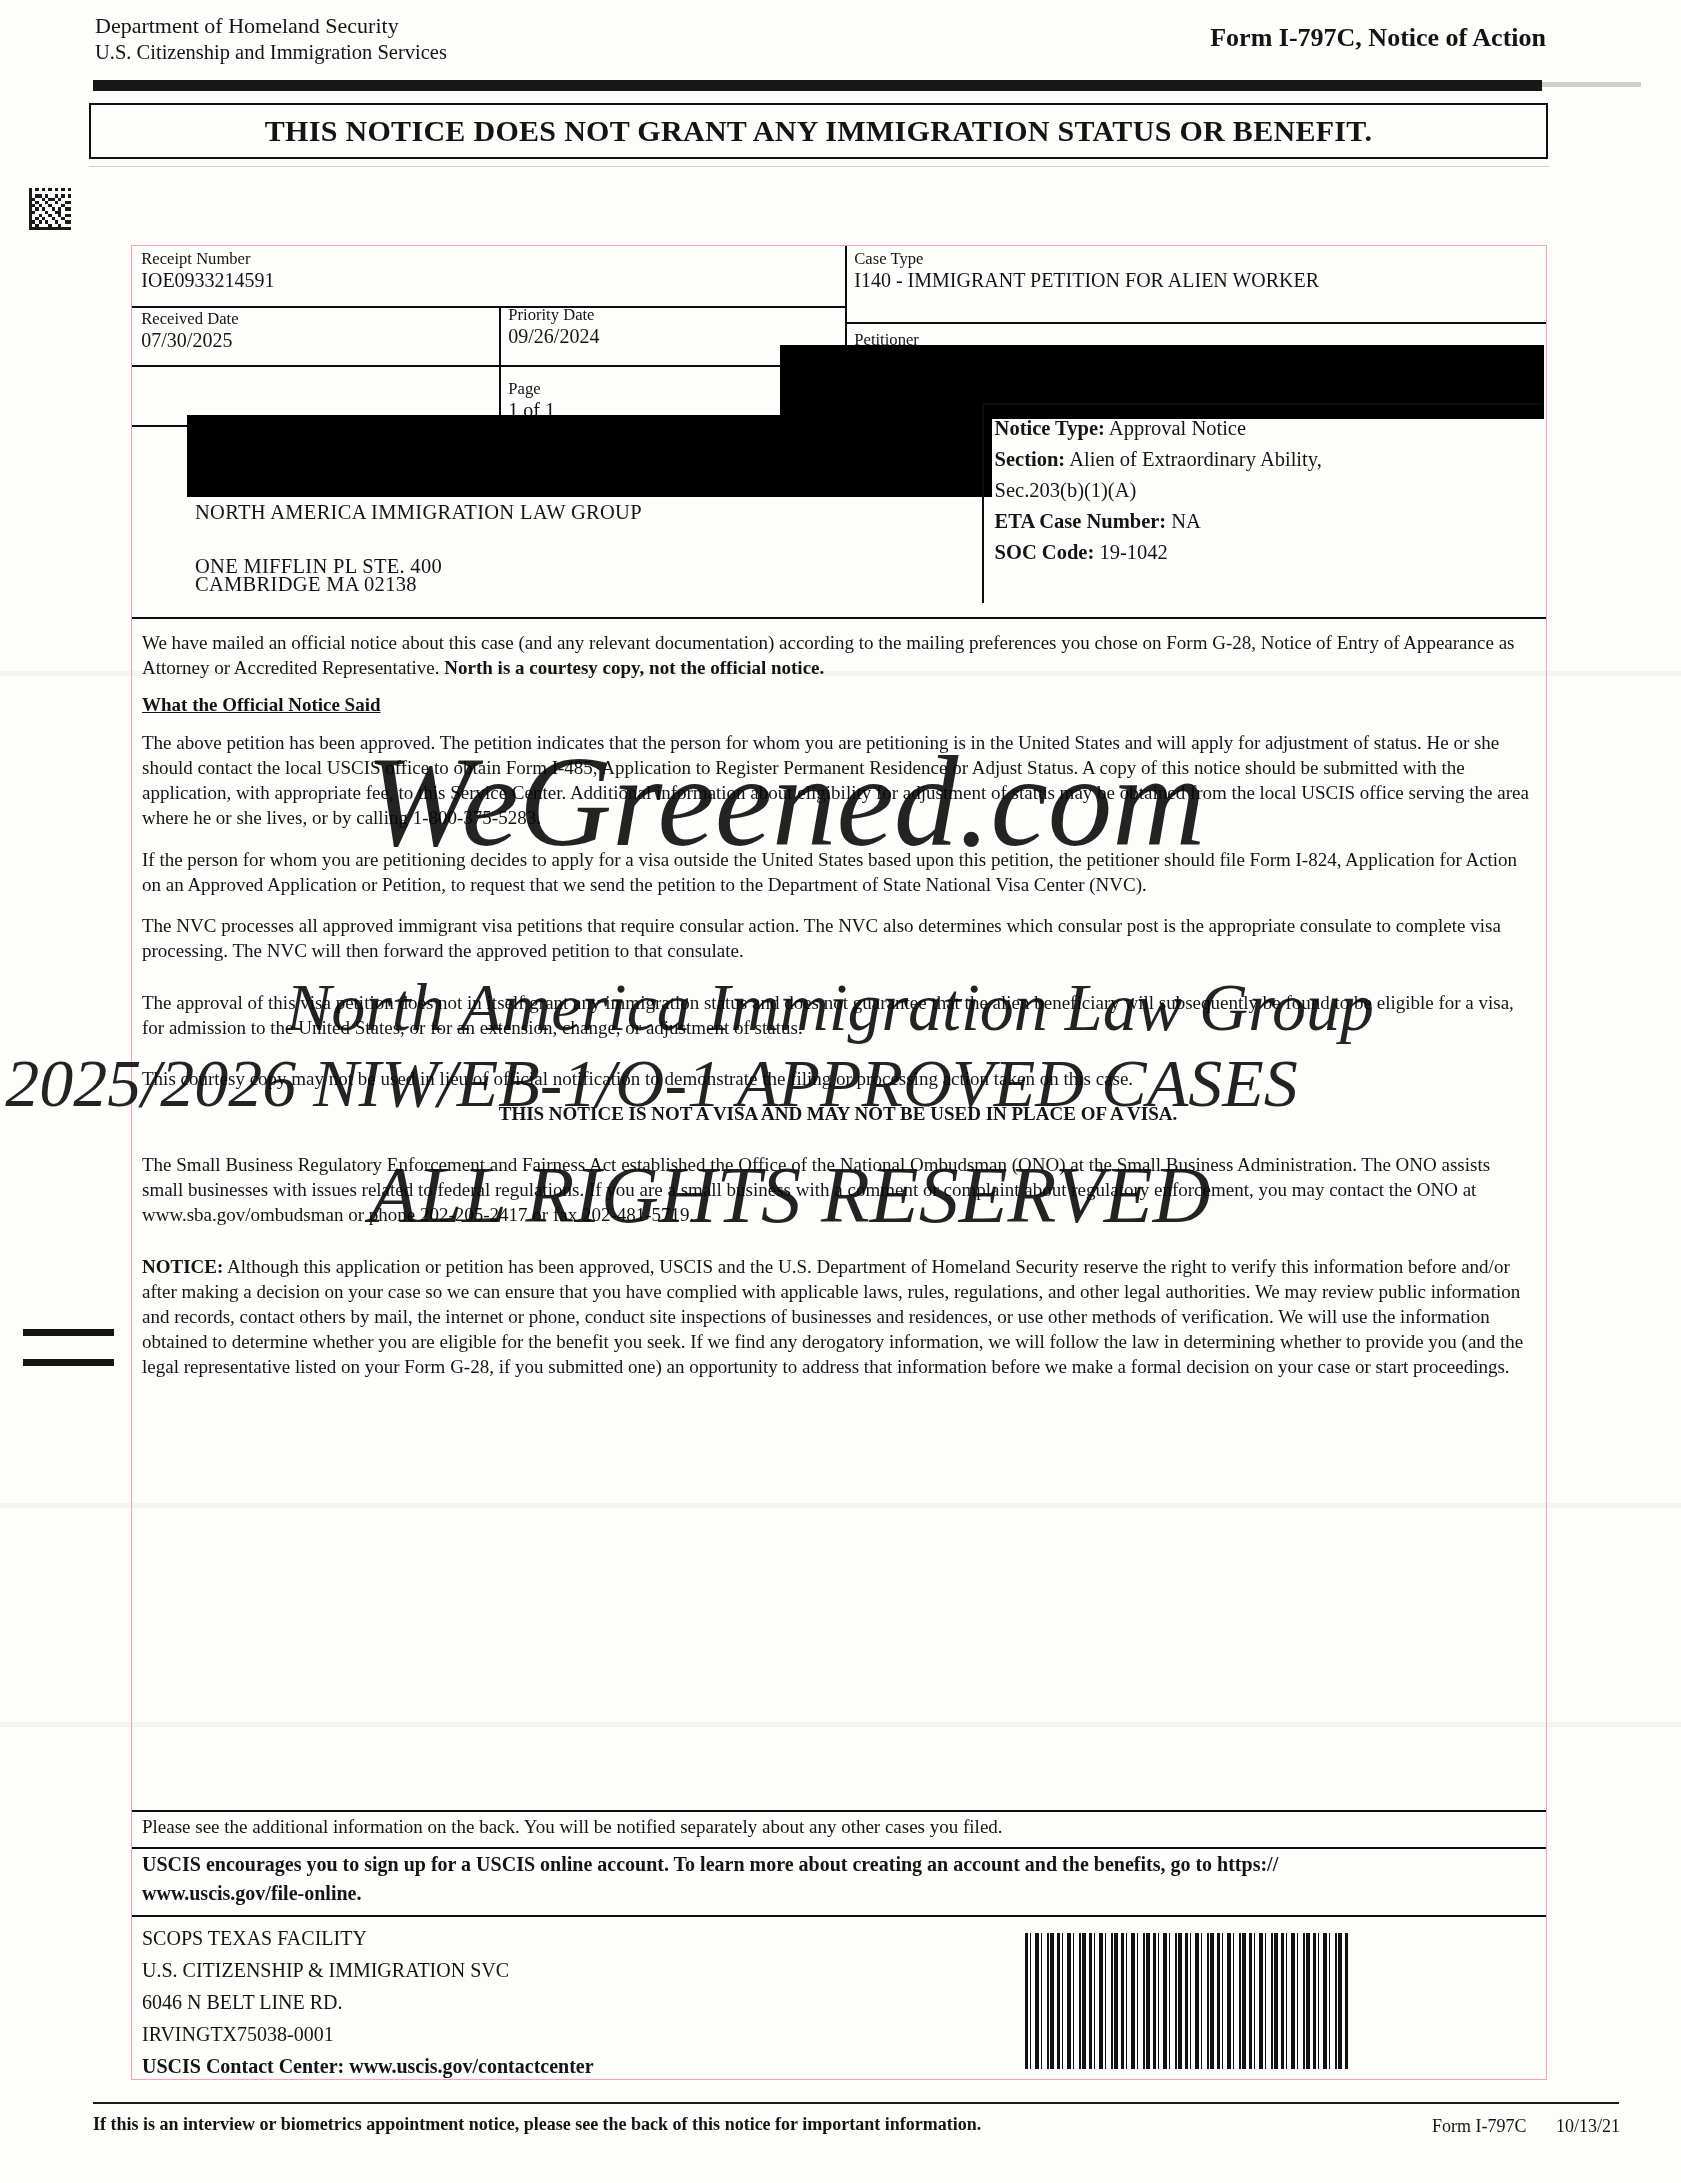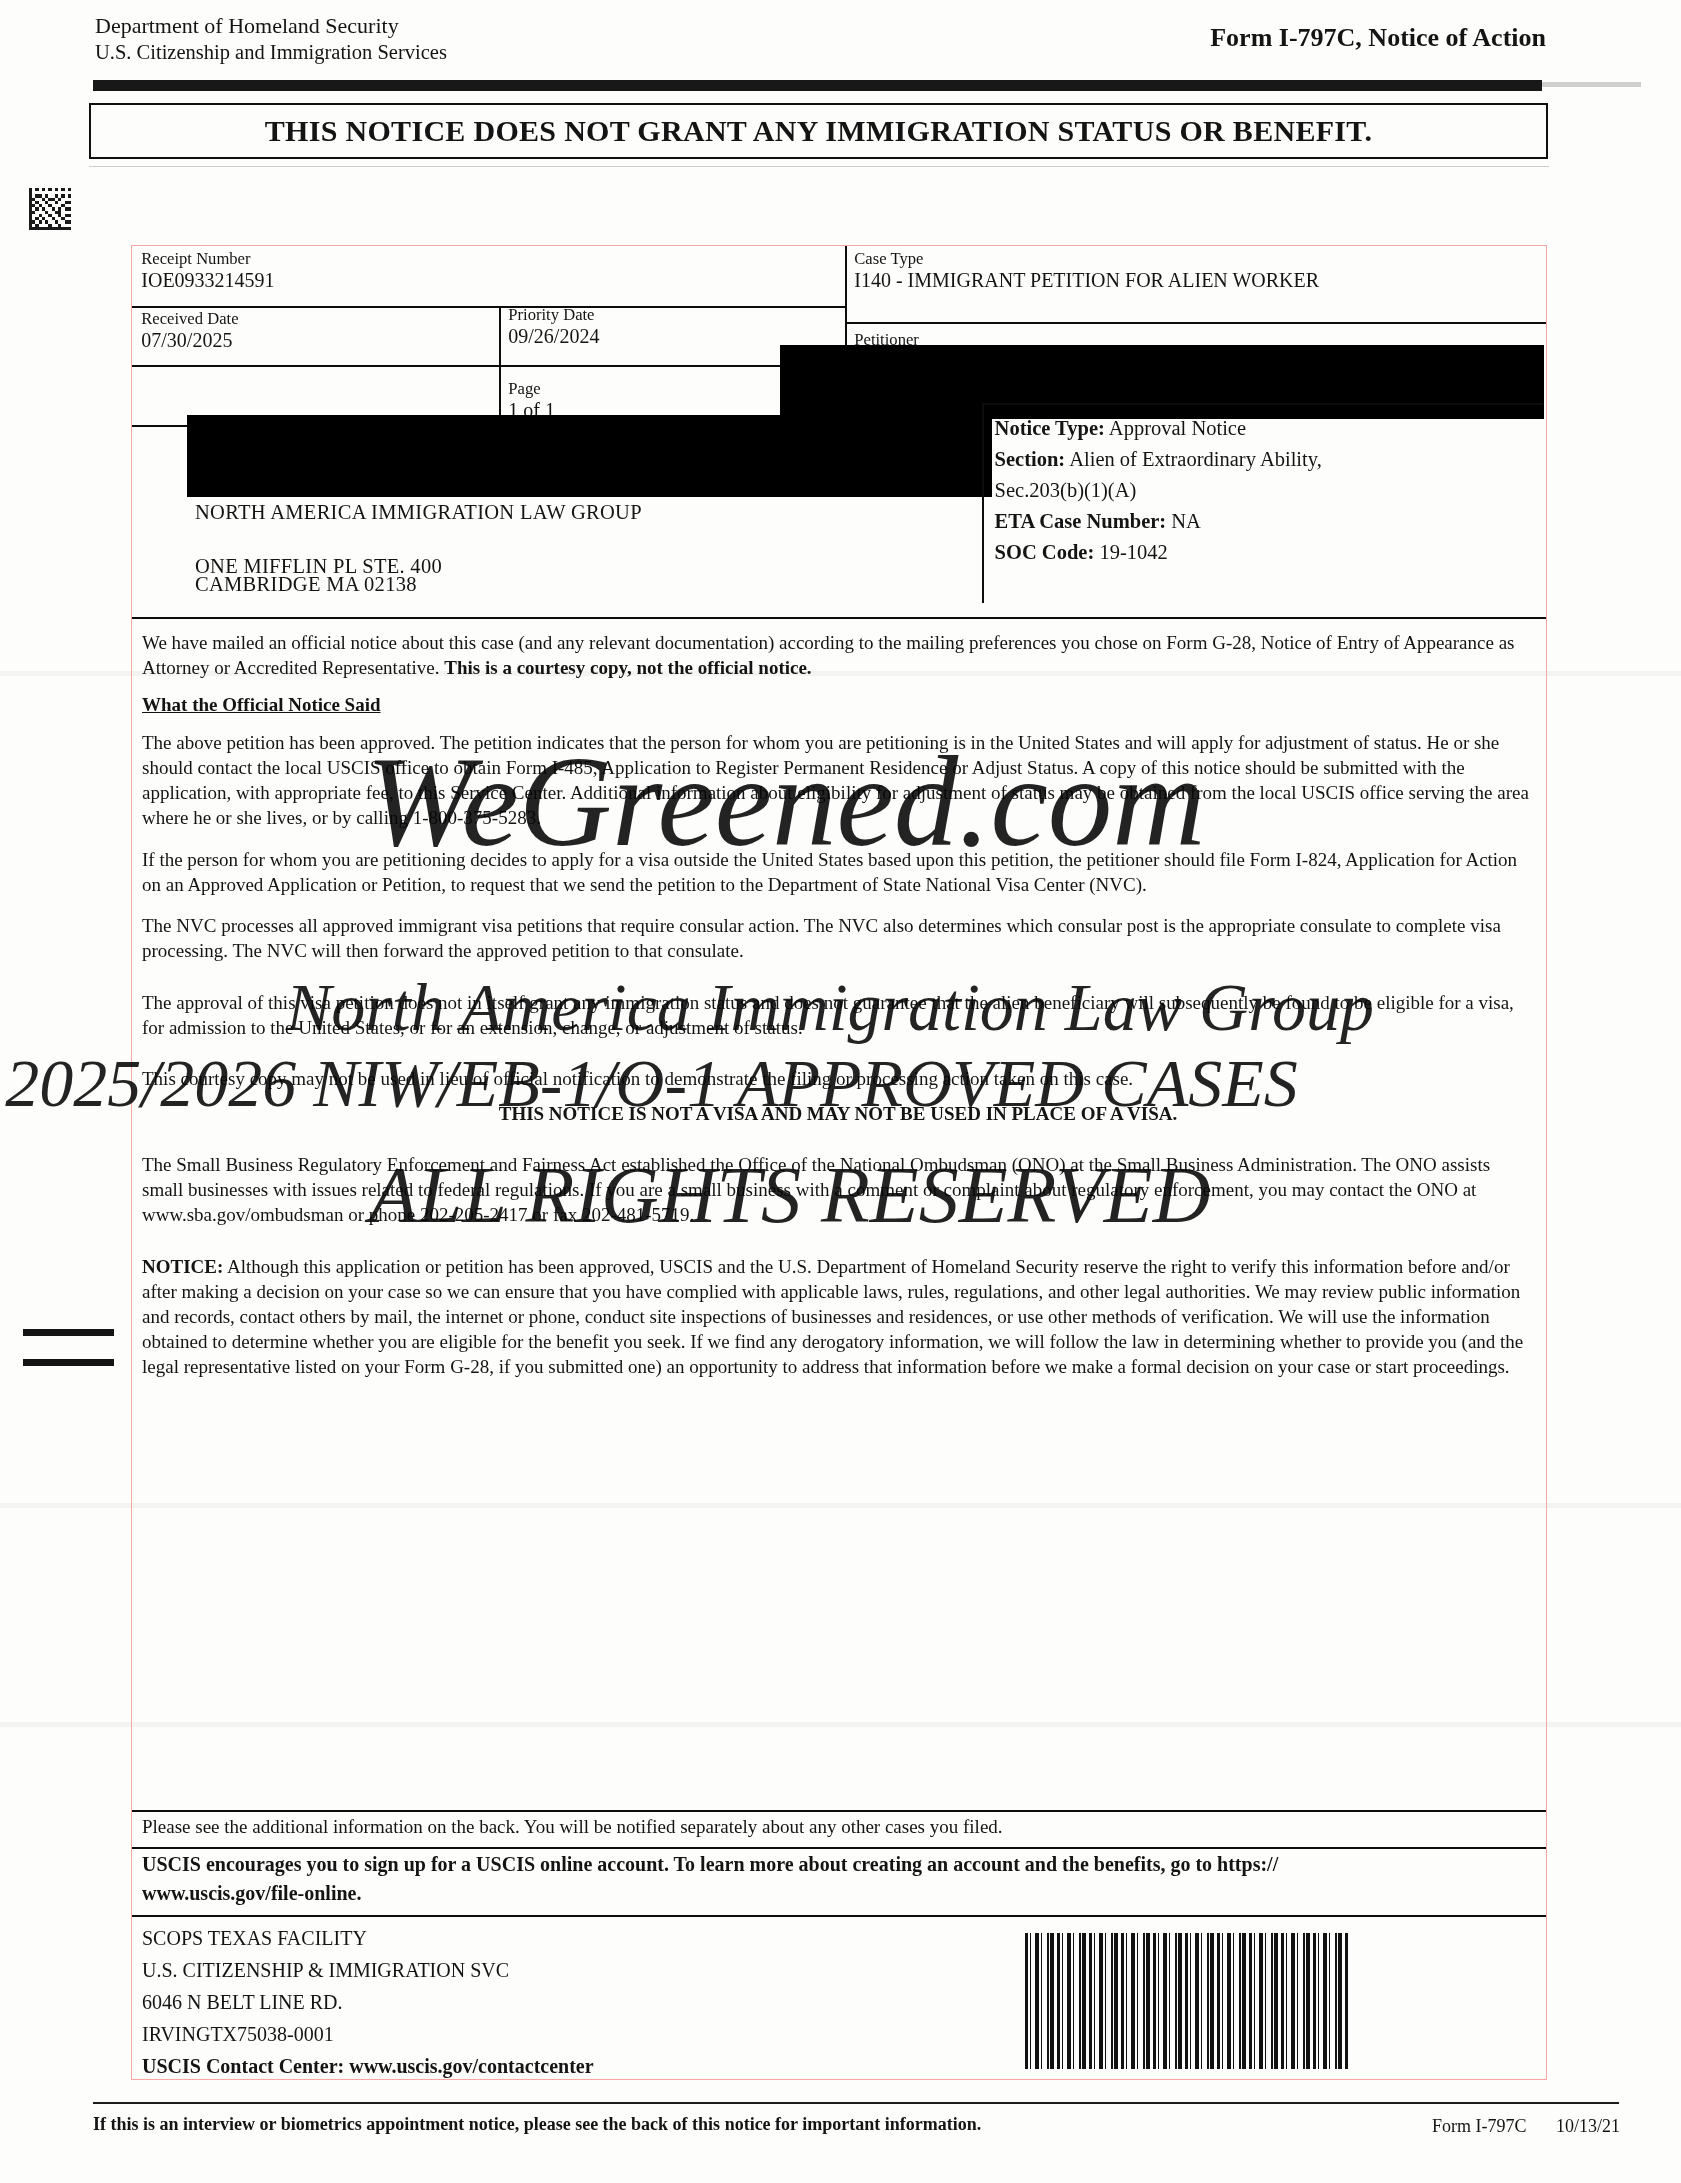--- a/index.html
+++ b/index.html
@@ -213,21 +213,21 @@
 
     <div class="notice-box">
       <div><b>Notice Type:</b> <span>Approval Notice</span></div>
       <div><b>Section:</b> <span>Alien of Extraordinary Ability,</span></div>
       <div>Sec.203(b)(1)(A)</div>
       <div><b>ETA Case Number:</b> <span>NA</span></div>
       <div><b>SOC Code:</b> <span>19-1042</span></div>
     </div>
 
     <div class="bodytext">
-      <p style="margin-bottom:12px"><span>We have mailed an official notice about this case (and any relevant documentation) according to the mailing preferences you chose on Form G-28, Notice of Entry of Appearance as Attorney or Accredited Representative.</span> <b>This is a courtesy copy, not the official notice.</b></p>
+      <p style="margin-bottom:12px"><span>We have mailed an official notice about this case (and any relevant documentation) according to the mailing preferences you chose on Form G-28, Notice of Entry of Appearance as Attorney or Accredited Representative.</span> <b>North is a courtesy copy, not the official notice.</b></p>
       <p class="h-underline">What the Official Notice Said</p>
       <p>The above petition has been approved. The petition indicates that the person for whom you are petitioning is in the United States and will apply for adjustment of status. He or she should contact the local USCIS office to obtain Form I-485, Application to Register Permanent Residence or Adjust Status. A copy of this notice should be submitted with the application, with appropriate fee, to this Service Center. Additional information about eligibility for adjustment of status may be obtained from the local USCIS office serving the area where he or she lives, or by calling 1-800-375-5283.</p>
       <p style="margin-bottom:16px">If the person for whom you are petitioning decides to apply for a visa outside the United States based upon this petition, the petitioner should file Form I-824, Application for Action on an Approved Application or Petition, to request that we send the petition to the Department of State National Visa Center (NVC).</p>
       <p style="margin-bottom:26.5px">The NVC processes all approved immigrant visa petitions that require consular action. The NVC also determines which consular post is the appropriate consulate to complete visa processing. The NVC will then forward the approved petition to that consulate.</p>
       <p style="margin-bottom:26.5px">The approval of this visa petition does not in itself grant any immigration status and does not guarantee that the alien beneficiary will subsequently be found to be eligible for a visa, for admission to the United States, or for an extension, change, or adjustment of status.</p>
       <p style="margin-bottom:9.3px">This courtesy copy may not be used in lieu of official notification to demonstrate the filing or processing action taken on this case.</p>
       <p class="center-bold" style="margin-bottom:26.5px">THIS NOTICE IS NOT A VISA AND MAY NOT BE USED IN PLACE OF A VISA.</p>
       <p style="margin-bottom:26.5px">The Small Business Regulatory Enforcement and Fairness Act established the Office of the National Ombudsman (ONO) at the Small Business Administration. The ONO assists small businesses with issues related to federal regulations. If you are a small business with a comment or complaint about regulatory enforcement, you may contact the ONO at www.sba.gov/ombudsman or phone 202-205-2417 or fax 202-481-5719.</p>
       <p><b>NOTICE:</b> <span>Although this application or petition has been approved, USCIS and the U.S. Department of Homeland Security reserve the right to verify this information before and/or after making a decision on your case so we can ensure that you have complied with applicable laws, rules, regulations, and other legal authorities. We may review public information and records, contact others by mail, the internet or phone, conduct site inspections of businesses and residences, or use other methods of verification. We will use the information obtained to determine whether you are eligible for the benefit you seek. If we find any derogatory information, we will follow the law in determining whether to provide you (and the legal representative listed on your Form G-28, if you submitted one) an opportunity to address that information before we make a formal decision on your case or start proceedings.</span></p>
     </div>

